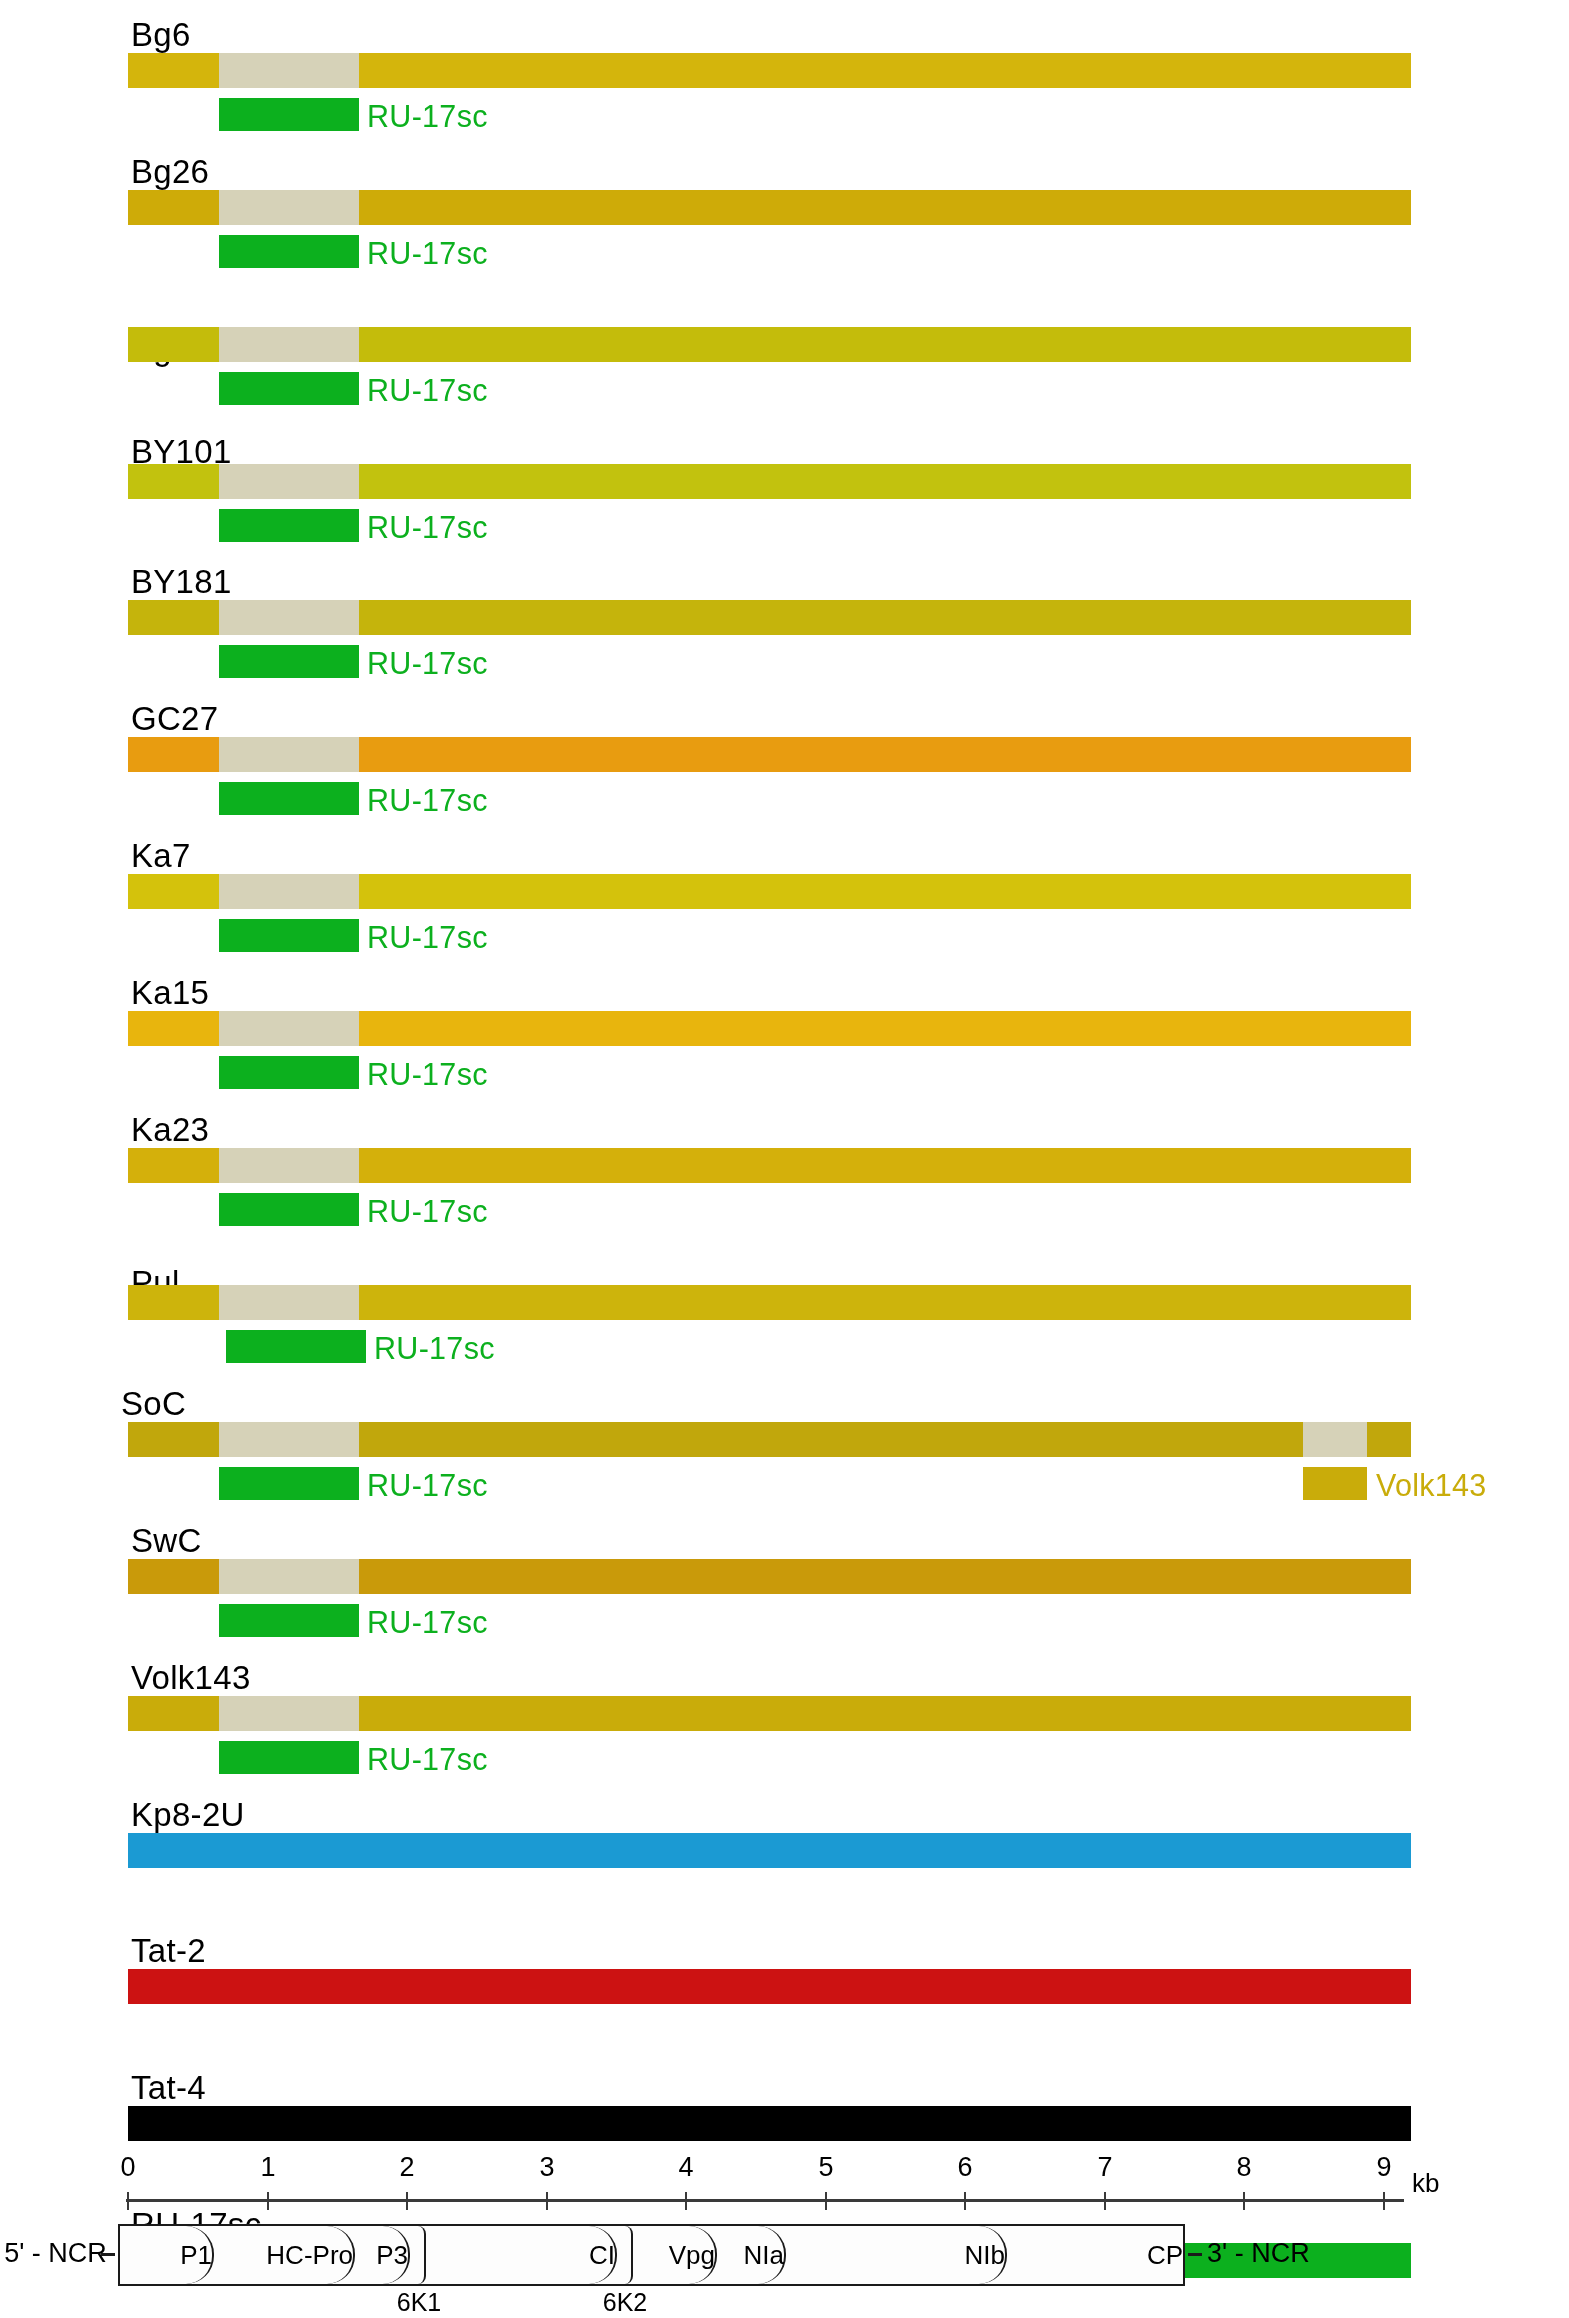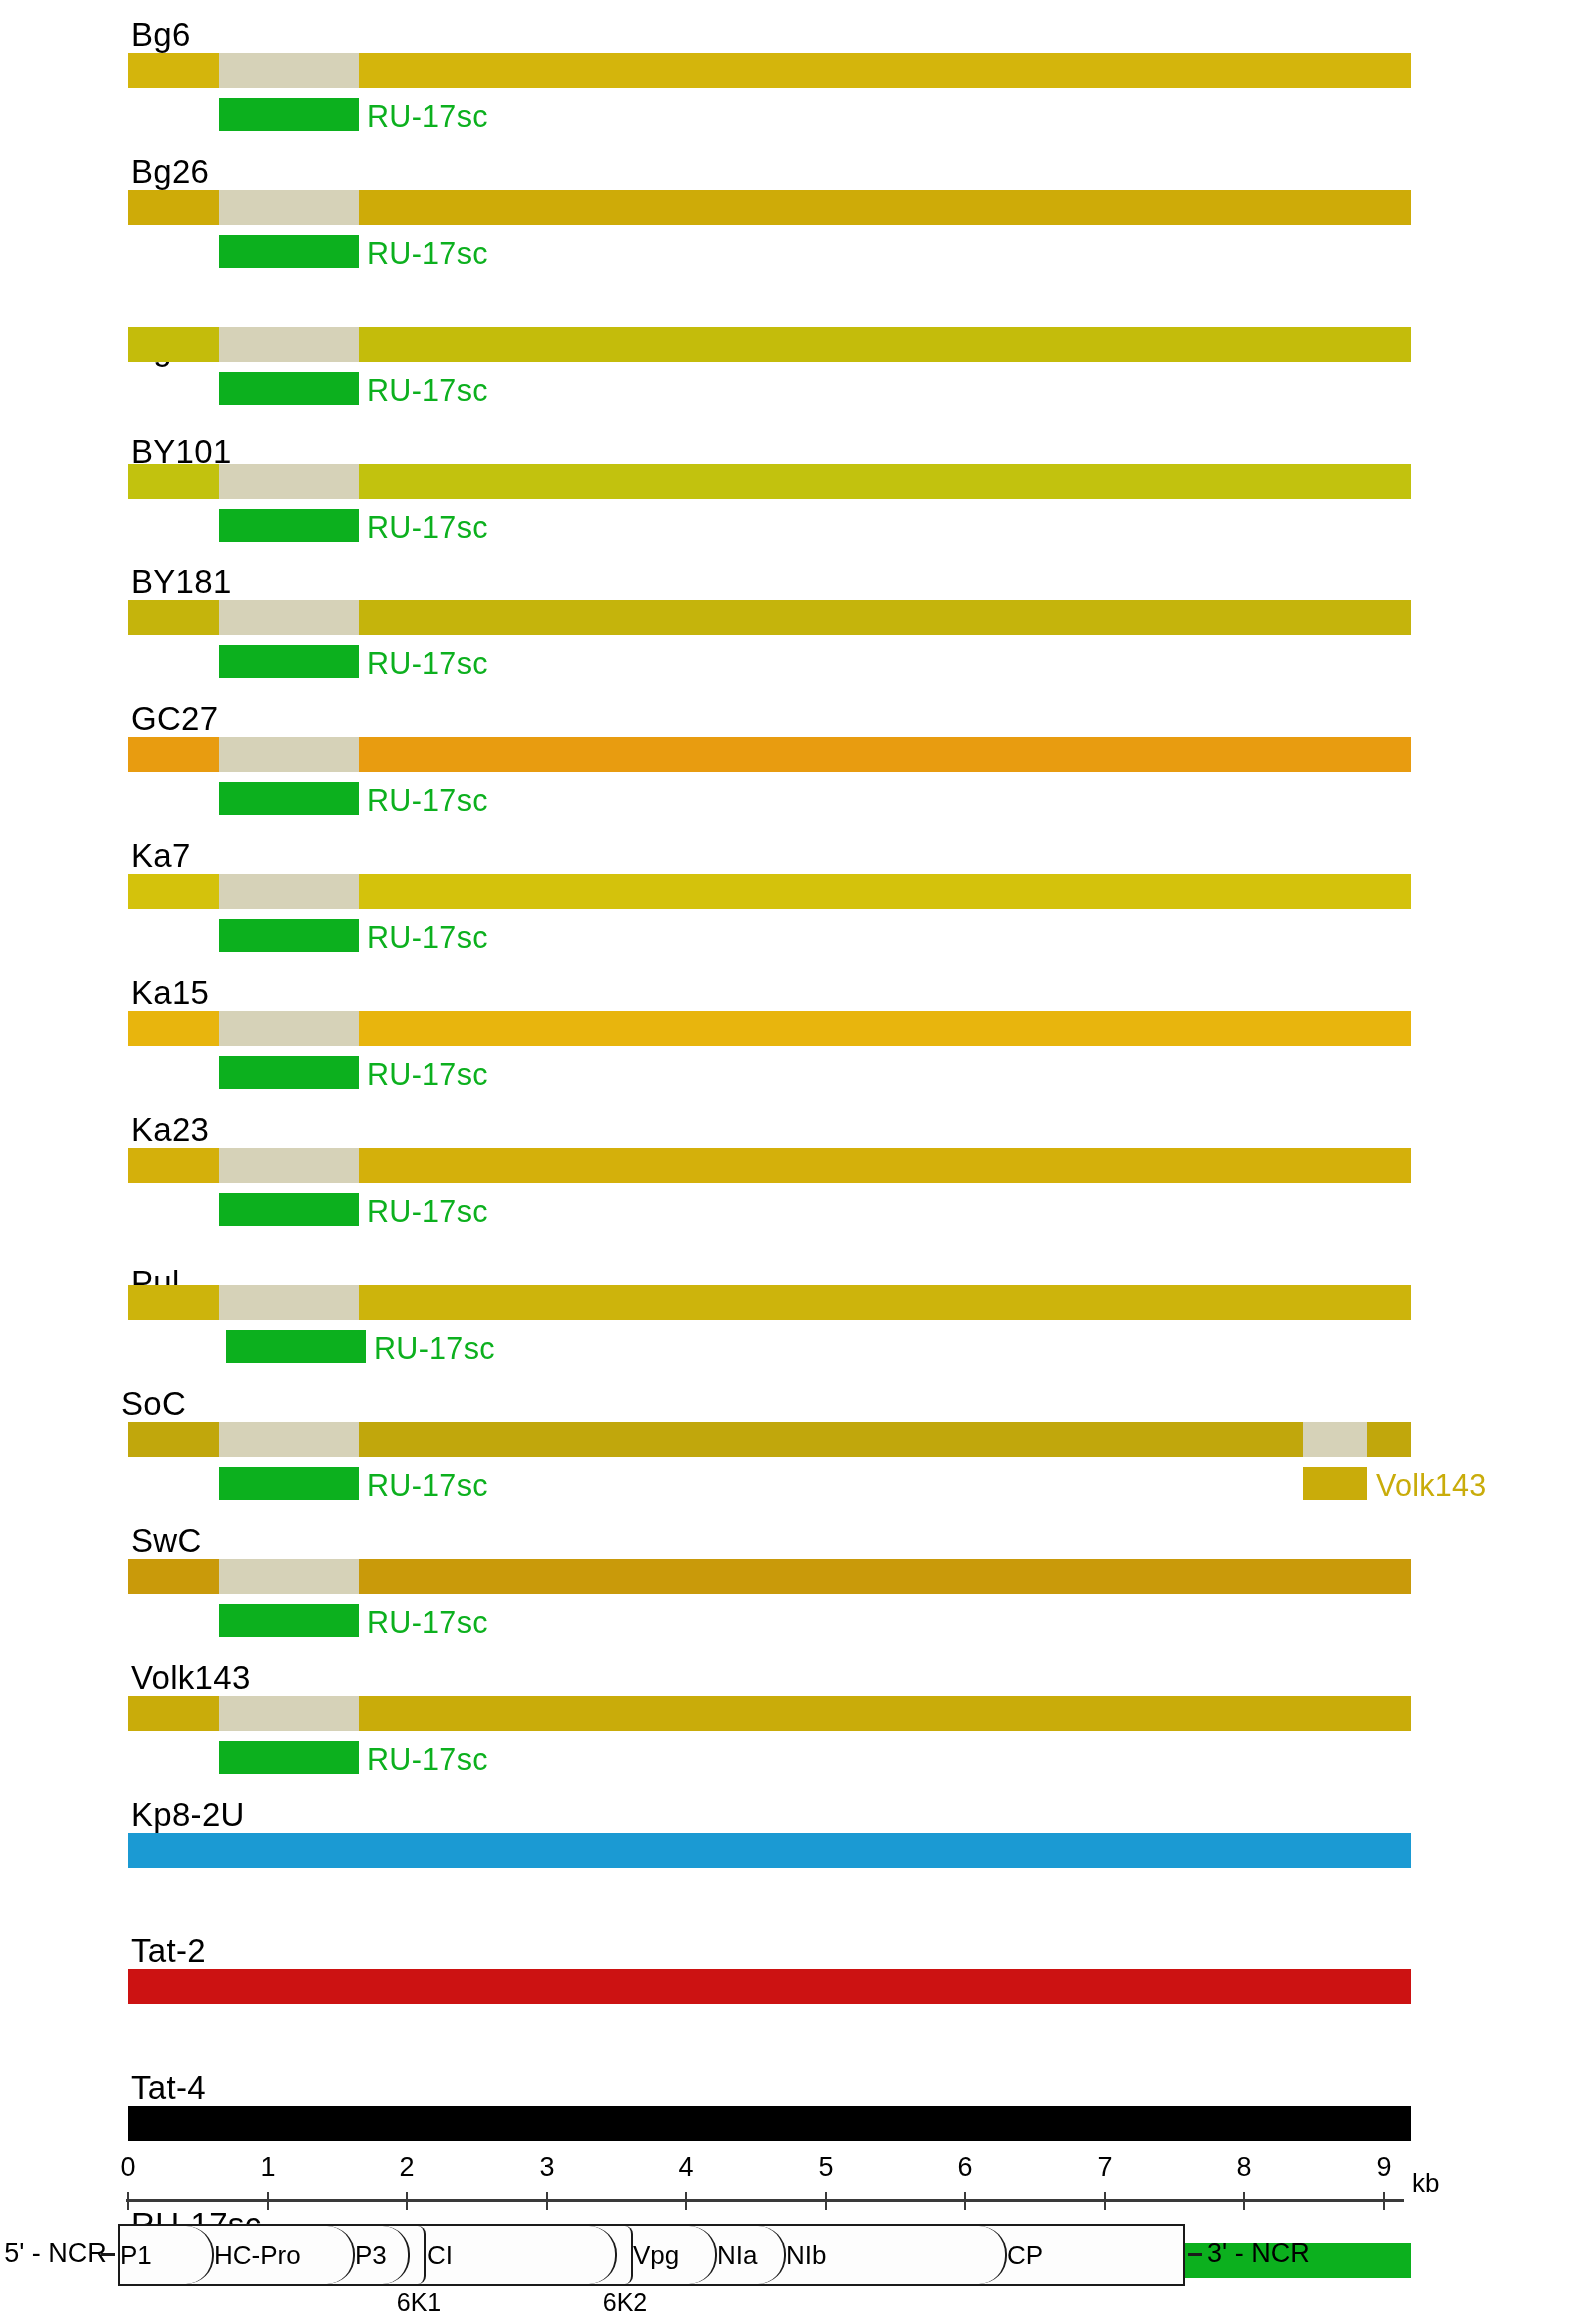--- a/index.html
+++ b/index.html
@@ -84,21 +84,21 @@
     box-sizing:border-box;
     background:#fdfdfd;
   }
   .gene{
     position:absolute;
     top:0; height:58px;
     border-right:2.1px solid #1a1a1a;
     box-sizing:border-box;
     display:flex;
     align-items:center;
-    justify-content:flex-start;
+    justify-content:flex-end;
     border-radius:28px;
   }
   .gene:last-child{ border-right:none; }
   .gene span{
     font-size:26px;
     line-height:26px;
     color:#000;
     white-space:nowrap;
   }
   .ncr{

